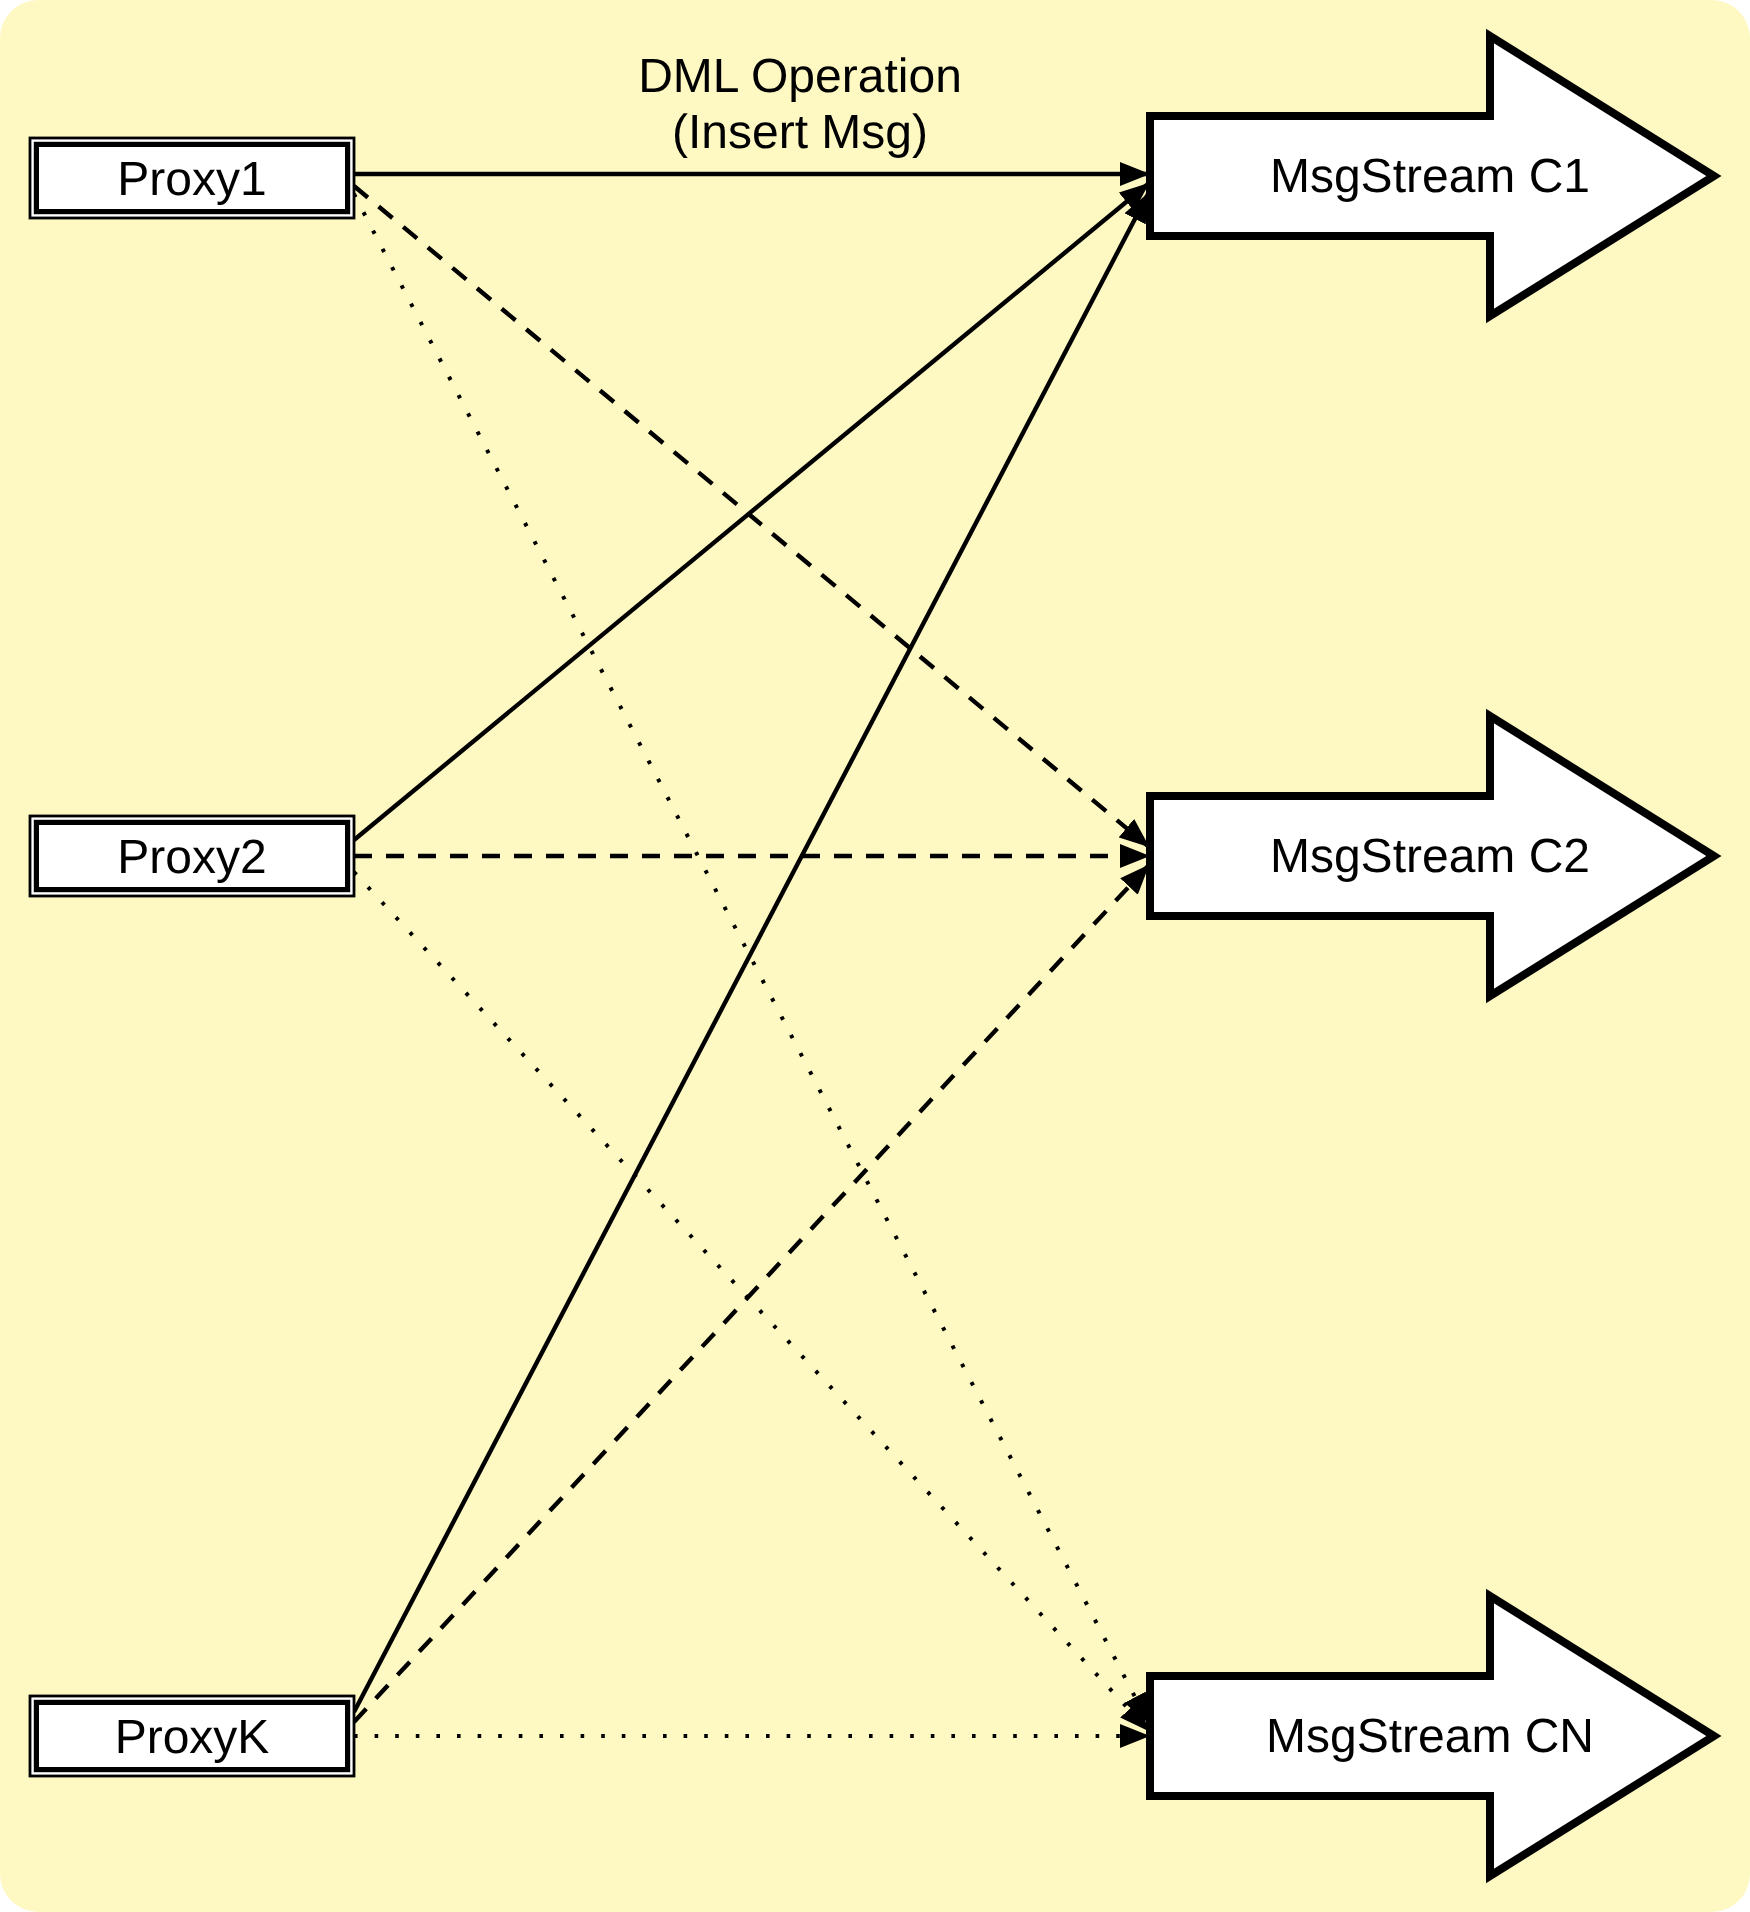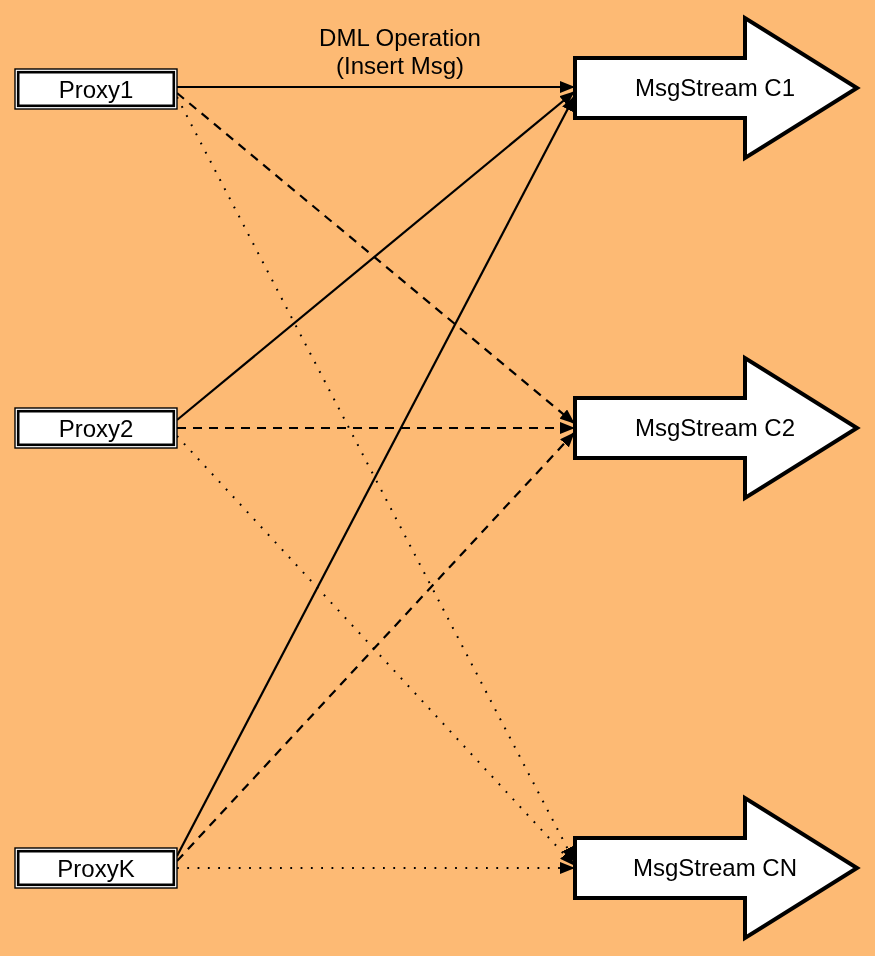--- a/index.html
+++ b/index.html
@@ -1,18 +1,18 @@
 <!DOCTYPE html>
 <html><head>
 <meta charset="utf-8">
 <style>
   html, body { margin: 0; padding: 0; background: #ffffff; }
   .stage {
     width: 875px; height: 956px; position: relative; overflow: hidden;
-    background: #fdba74; font-family: "Liberation Sans", sans-serif;
+    background: #fef9c3; font-family: "Liberation Sans", sans-serif; border-radius: 19px;
   }
   svg { display: block; }
   .edge { stroke: #000000; fill: none; }
   .edge.solid  { stroke-width: 2.2; }
   .edge.dashed { stroke-width: 2.2; stroke-dasharray: 9 7; }
   .edge.dotted { stroke-width: 2;   stroke-dasharray: 1.8 8.5; }
   .node-outer { fill: #ffffff; stroke: #000000; stroke-width: 1.4; }
   .node-inner { fill: none;    stroke: #000000; stroke-width: 2.6; }
   .stream-arrow { fill: #ffffff; stroke: #000000; stroke-width: 4; stroke-linejoin: miter; }
   text { fill: #000000; font-size: 24px; font-family: "Liberation Sans", sans-serif; }

